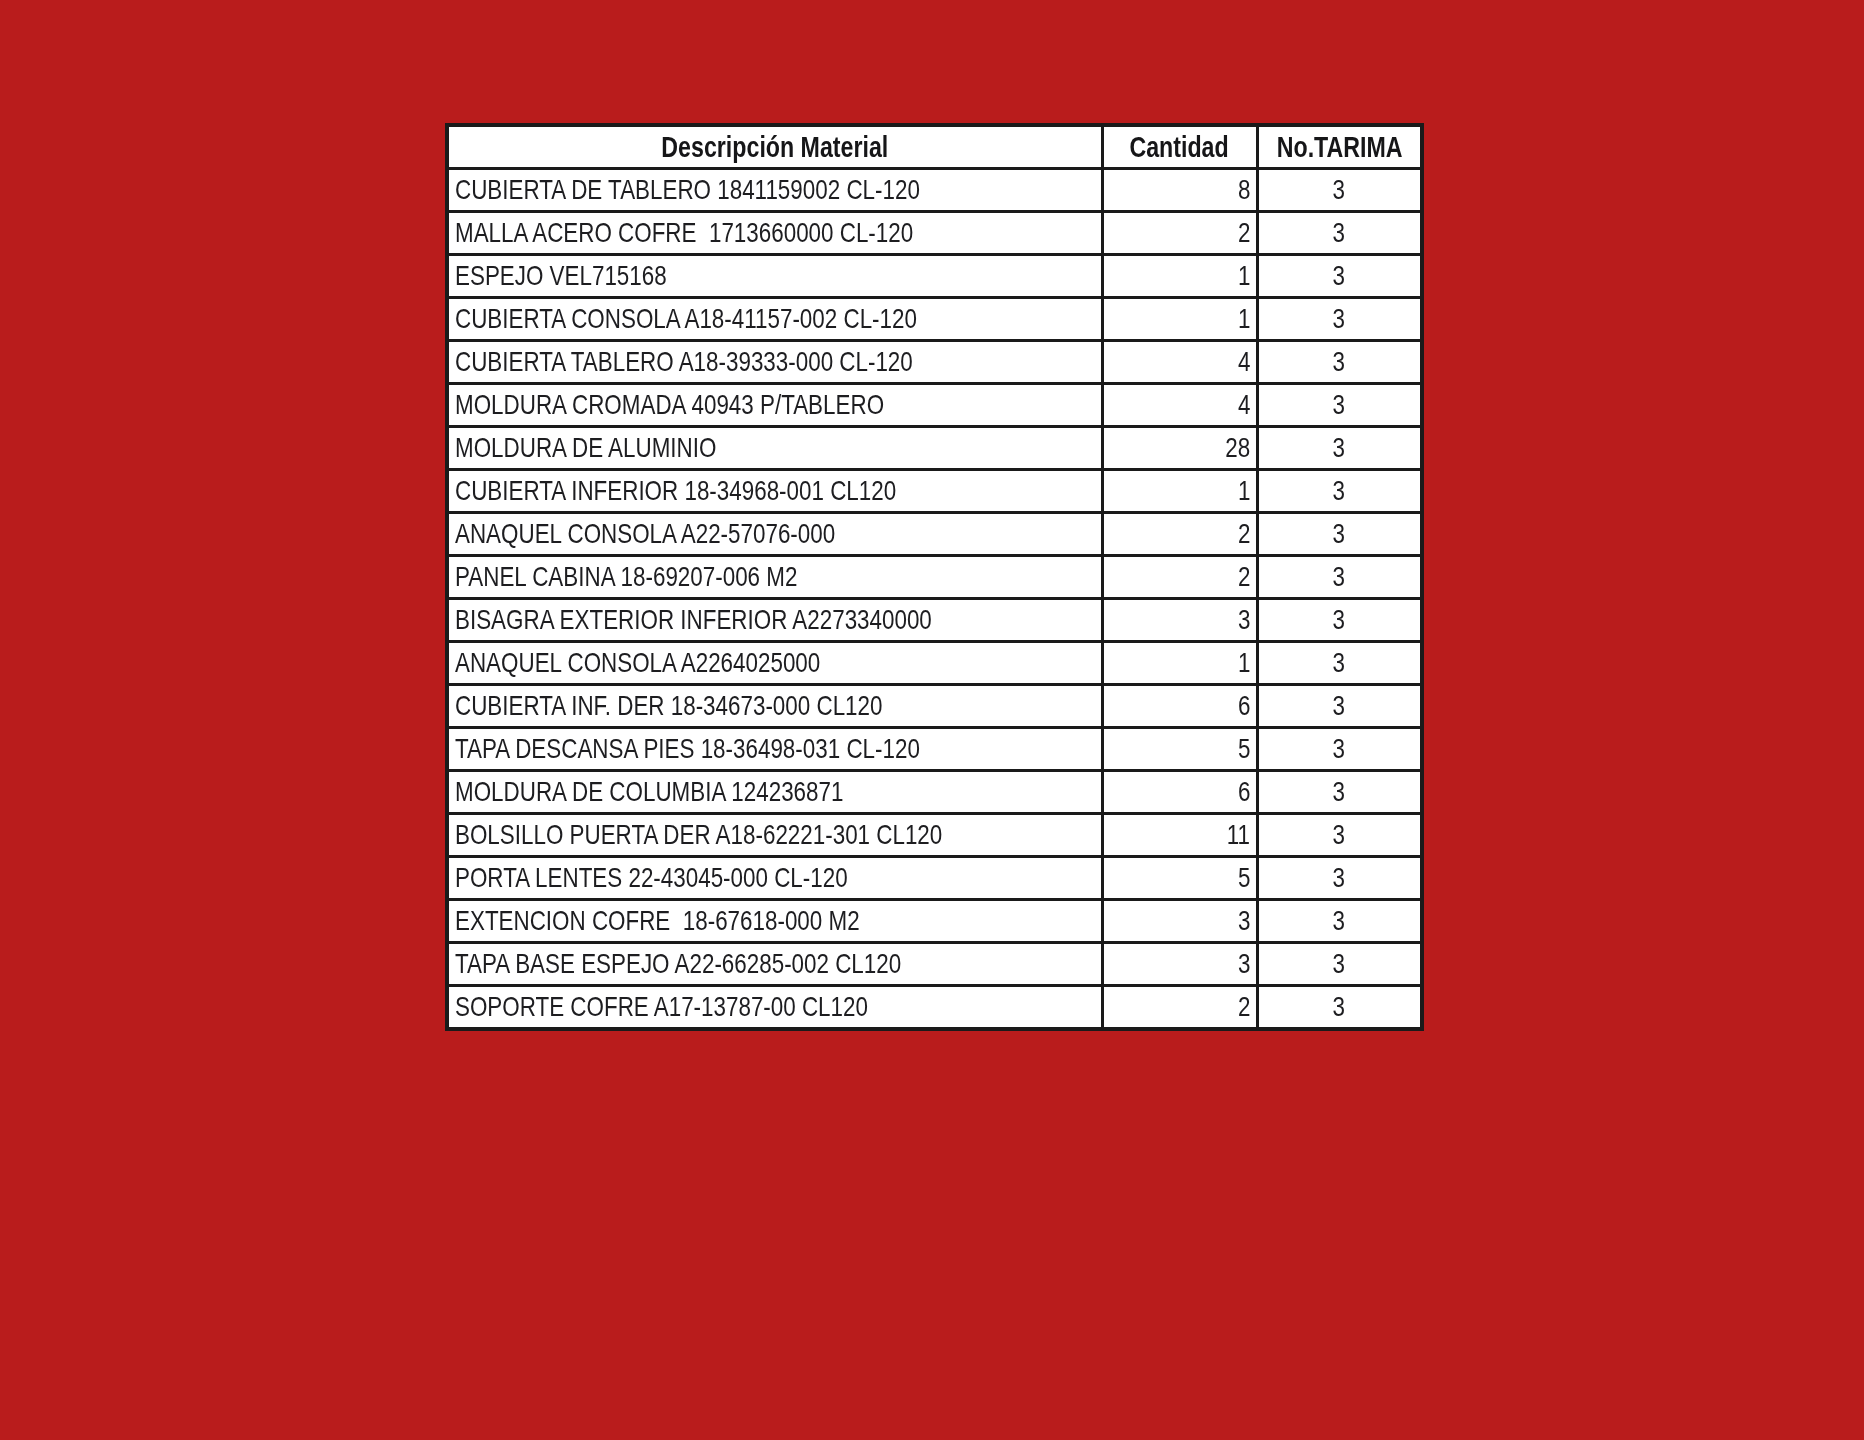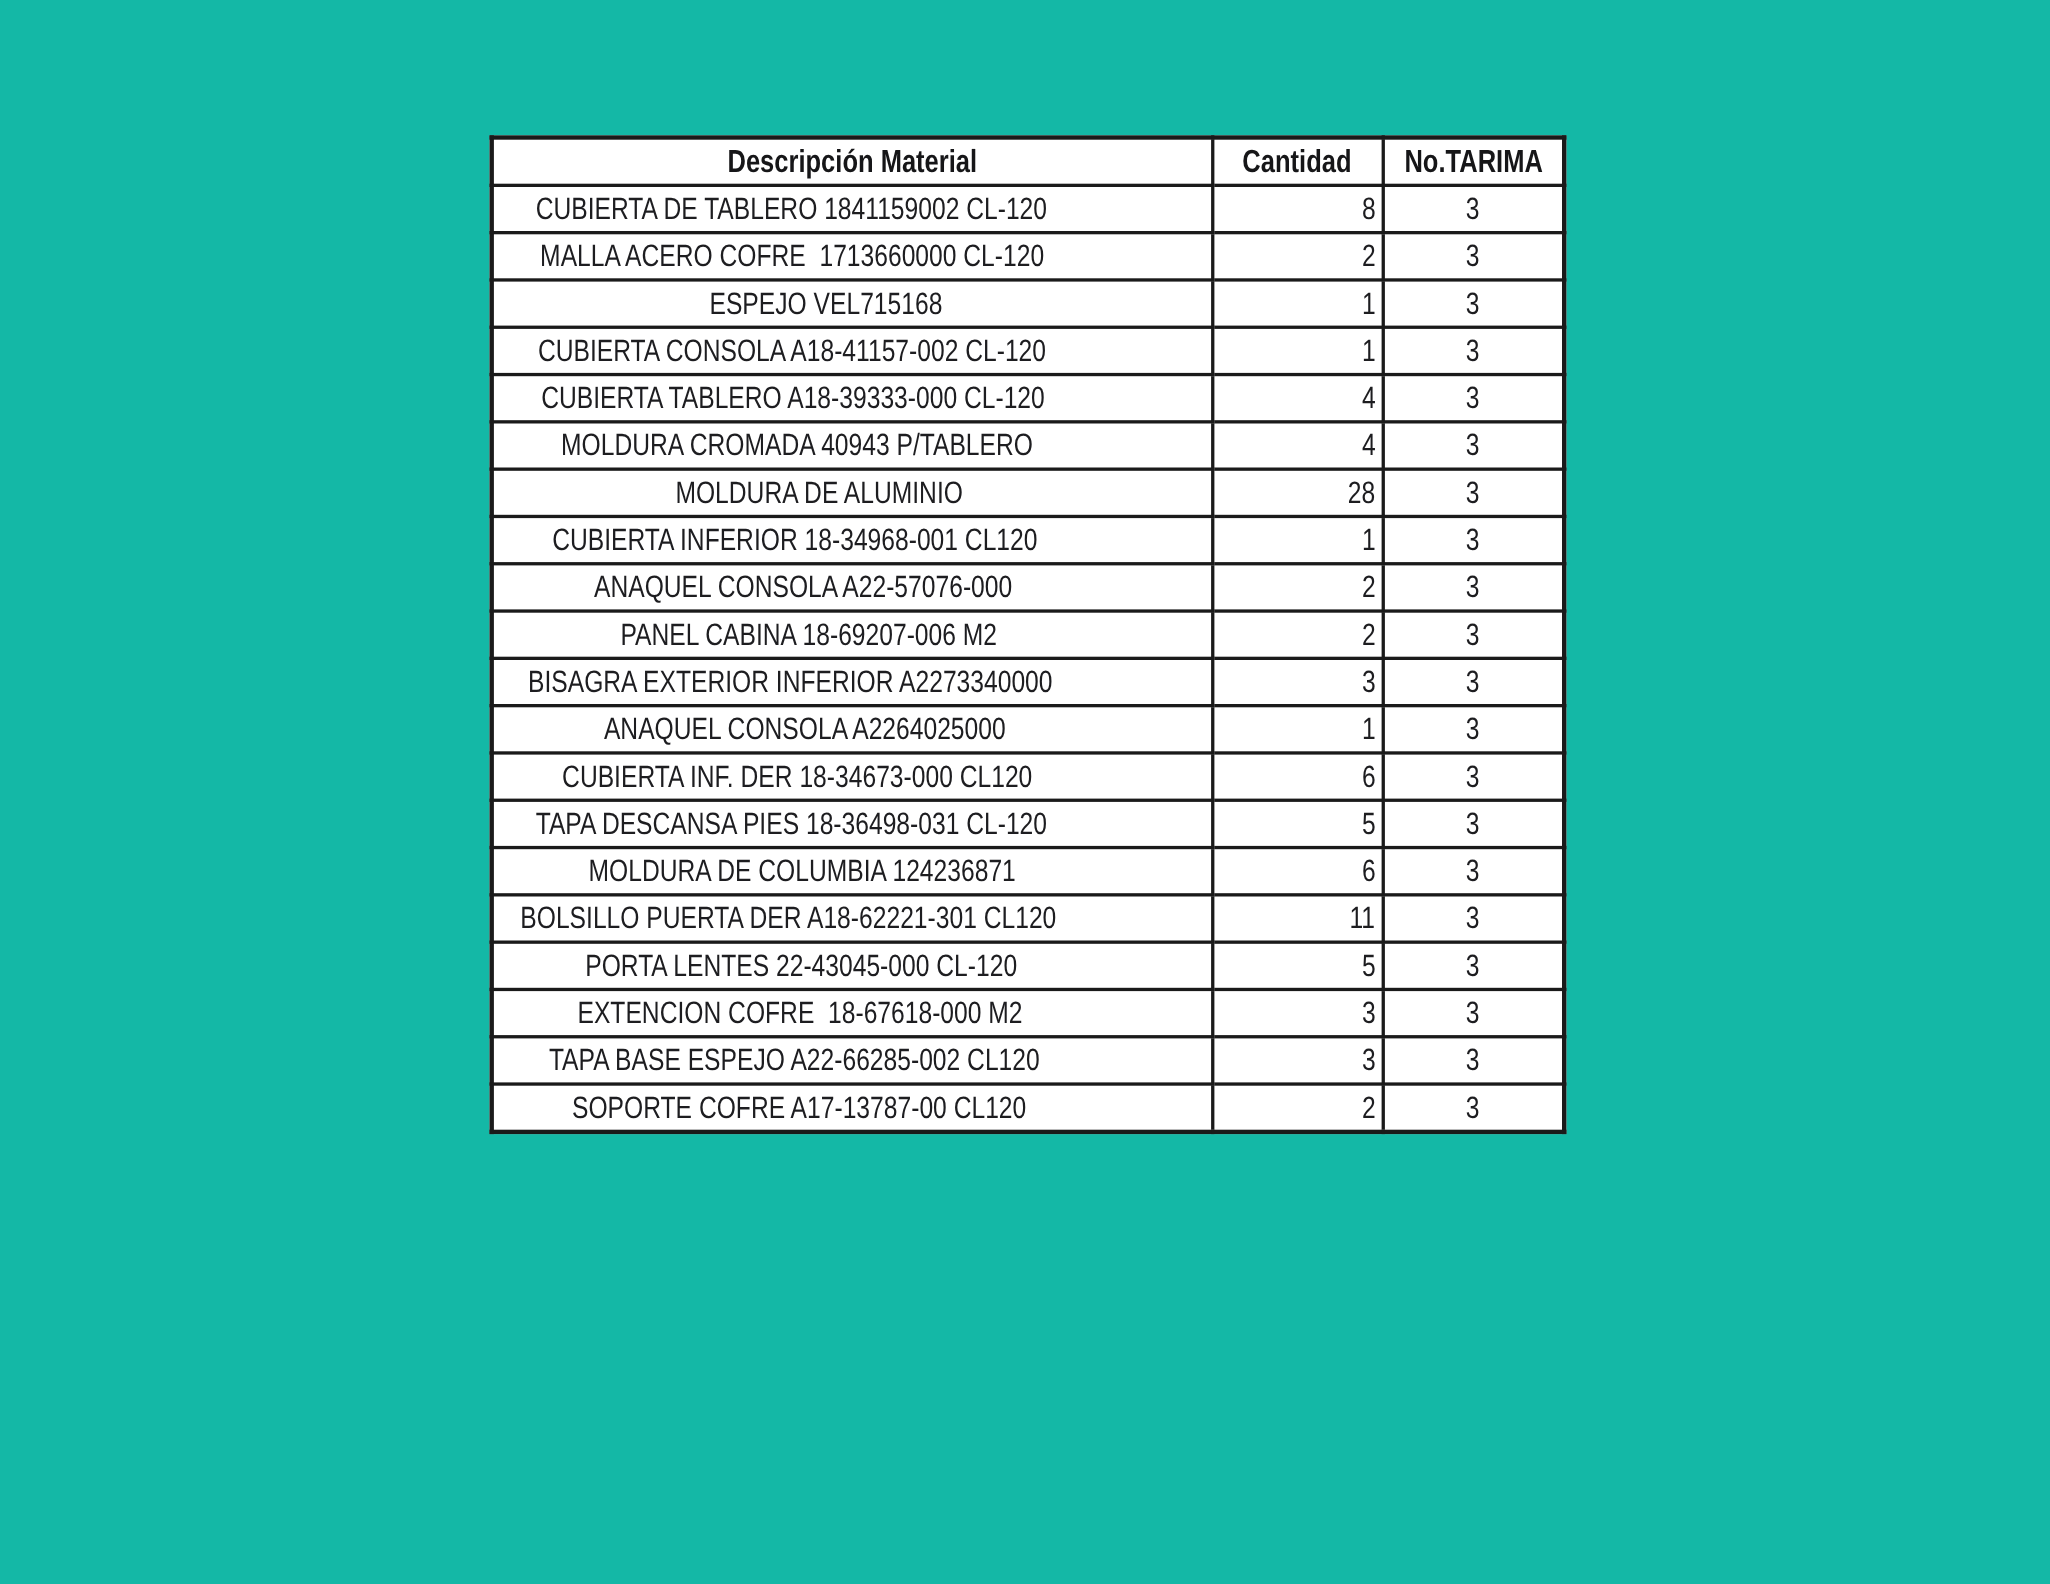--- a/index.html
+++ b/index.html
@@ -10,21 +10,21 @@
     width: 1864px;
     height: 1440px;
     background: #ffffff;
     position: relative;
     font-family: "Liberation Sans", sans-serif;
     overflow: hidden;
   }
   .canvas {
     position: absolute;
     inset: 0;
-    background: #14b8a6;
+    background: #b91c1c;
   }
   table.materials {
     position: absolute;
     left: 445px;
     top: 123px;
     border-collapse: collapse;
     table-layout: fixed;
     background: #ffffff;
   }
   table.materials {
@@ -55,21 +55,21 @@
     text-align: center;
     font-weight: 700;
   }
   .materials th .narrow {
     font-size: 29px;
     font-weight: 700;
     transform-origin: 50% 50%;
     color: #161618;
   }
   td.desc {
-    text-align: center;
+    text-align: left;
     padding-left: 6px;
   }
   td.desc .narrow { transform-origin: 0 50%; }
 
   td.qty {
     text-align: right;
     padding-right: 5px;
   }
   td.qty .narrow { transform-origin: 100% 50%; }
 

